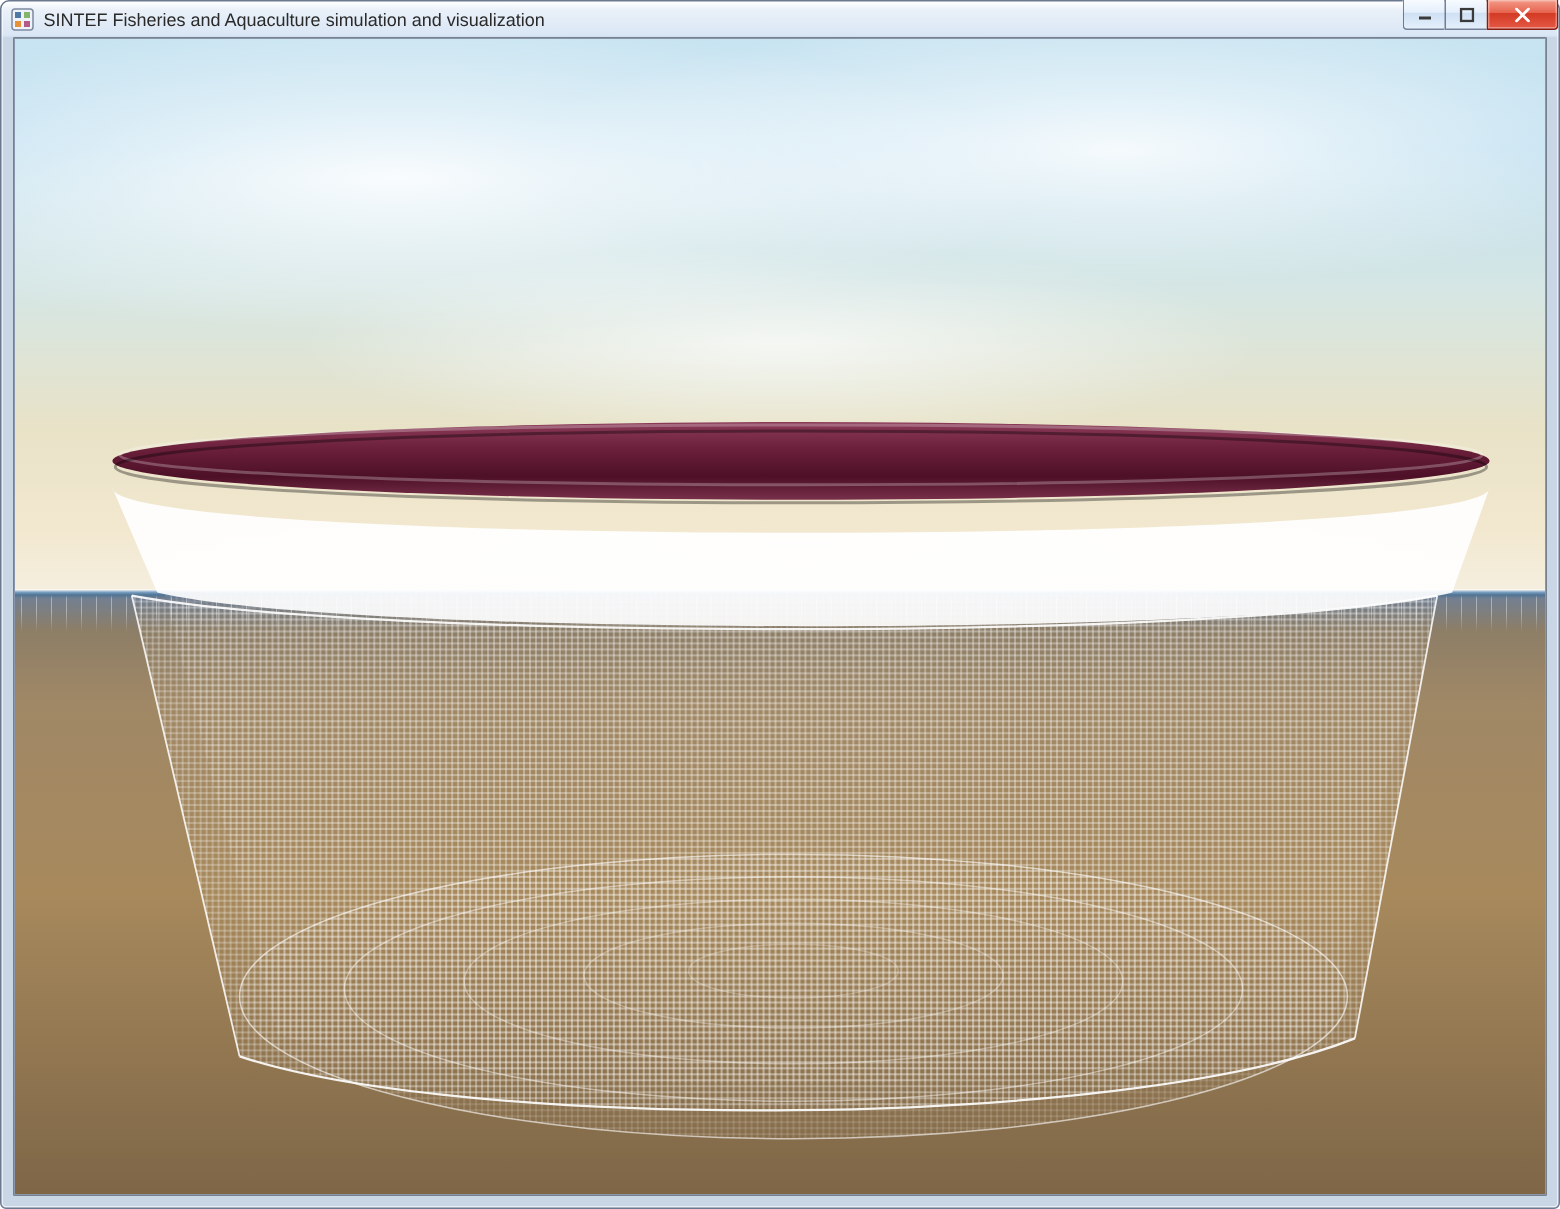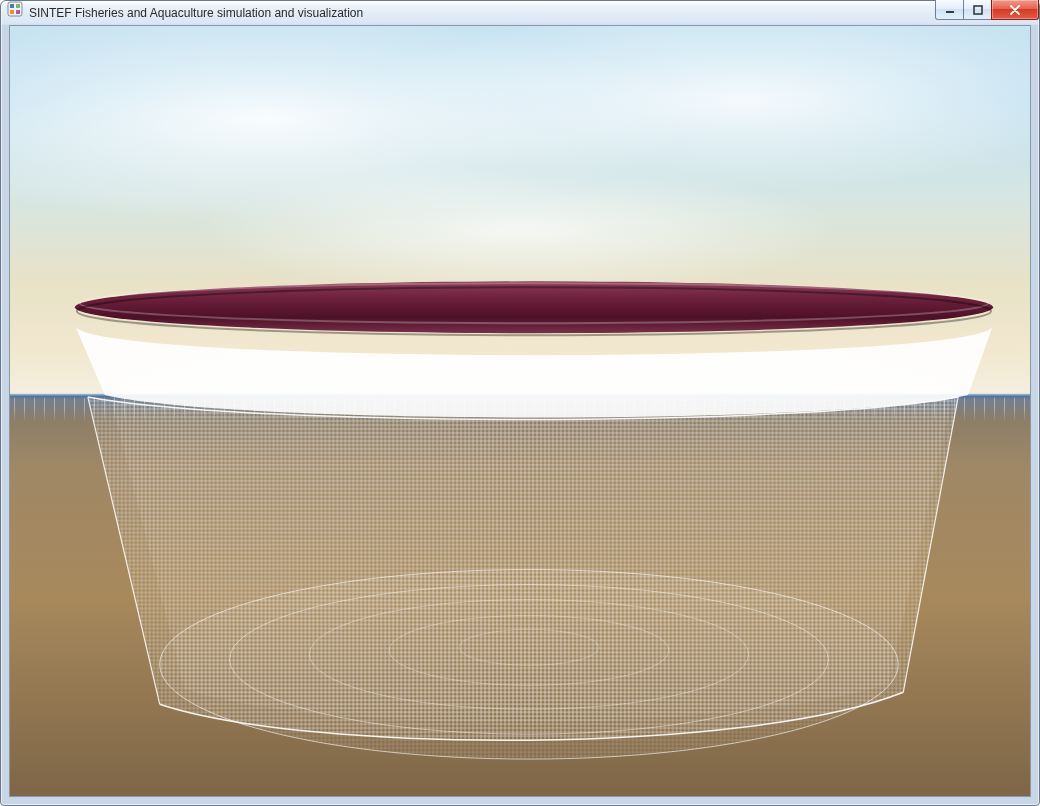--- a/index.html
+++ b/index.html
@@ -29,21 +29,21 @@
         #c9d6e6 100%);
     border: 1px solid #6a7890;
     border-radius: 6px 6px 4px 4px;
     box-shadow: inset 0 0 0 1px rgba(255,255,255,0.6);
   }
 
   .titlebar {
     position: relative;
     height: 24px;
     display: flex;
-    align-items: flex-start;
+    align-items: center;
     padding: 0 2px 0 6px;
   }
 
   .app-icon {
     width: 16px;
     height: 16px;
     margin-right: 6px;
     display: inline-flex;
     align-items: center;
     justify-content: center;

